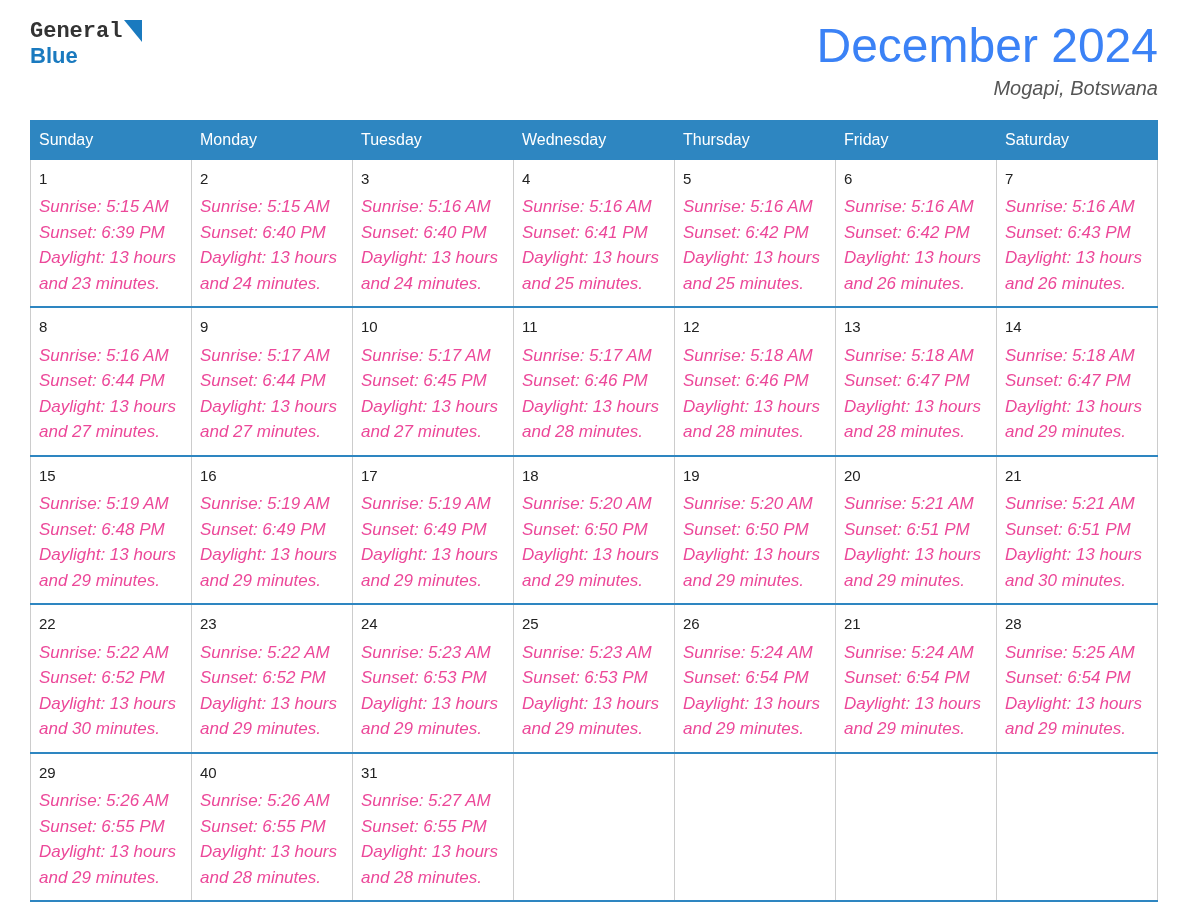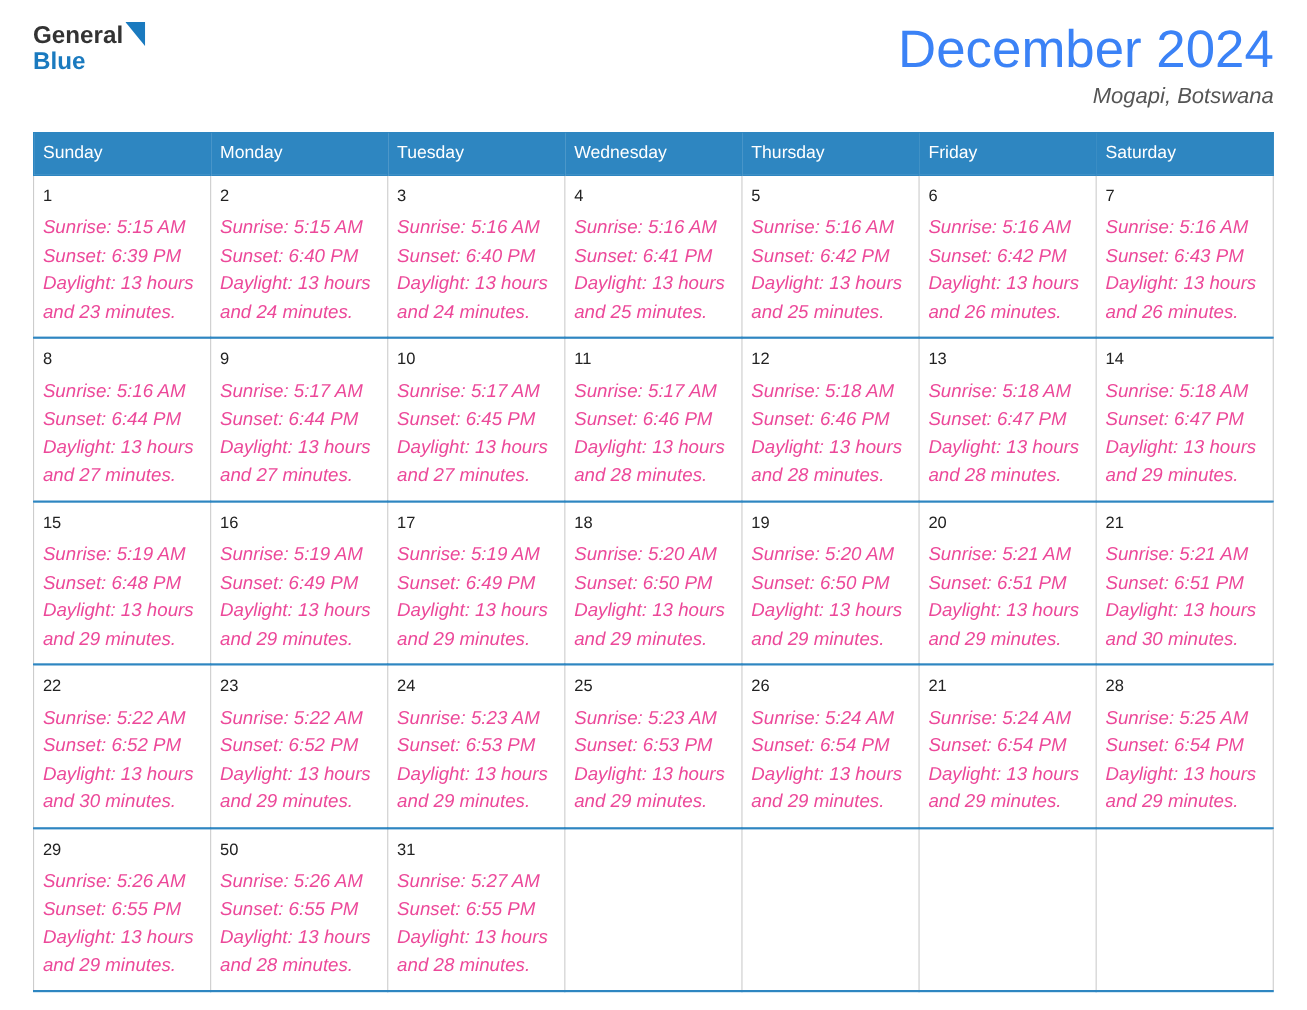--- a/index.html
+++ b/index.html
@@ -87,21 +87,21 @@
     .empty-cell {
       background: #fff;
     }
   </style>
 </head>
 <body>
 
 <div class="header-area">
   <div class="logo">
     <div style="display:flex; flex-direction:column; line-height:1.1;">
-      <div style="display:flex; align-items:flex-start;">
+      <div style="display:flex; align-items:flex-start;font-family:Liberation Mono, monospace;">
         <span class="logo-text-general">General</span>
         <svg width="18" height="22" viewBox="0 0 18 22" style="margin-left:2px;">
           <polygon points="0,0 18,0 18,22" fill="#1a7abf"></polygon>
         </svg>
       </div>
       <span class="logo-text-blue">Blue</span>
     </div>
   </div>
   <div class="title-area">
     <div class="month-title">December 2024</div>
@@ -241,21 +241,21 @@
         <div class="day-number">28</div>
         <div class="day-info">Sunrise: 5:25 AM<br>Sunset: 6:54 PM<br>Daylight: 13 hours and 29 minutes.</div>
       </td>
       </tr>
       <tr>
         <td>
         <div class="day-number">29</div>
         <div class="day-info">Sunrise: 5:26 AM<br>Sunset: 6:55 PM<br>Daylight: 13 hours and 29 minutes.</div>
       </td>
         <td>
-        <div class="day-number">50</div>
+        <div class="day-number">40</div>
         <div class="day-info">Sunrise: 5:26 AM<br>Sunset: 6:55 PM<br>Daylight: 13 hours and 28 minutes.</div>
       </td>
         <td>
         <div class="day-number">31</div>
         <div class="day-info">Sunrise: 5:27 AM<br>Sunset: 6:55 PM<br>Daylight: 13 hours and 28 minutes.</div>
       </td>
         <td class="empty-cell"></td>
         <td class="empty-cell"></td>
         <td class="empty-cell"></td>
         <td class="empty-cell"></td>

